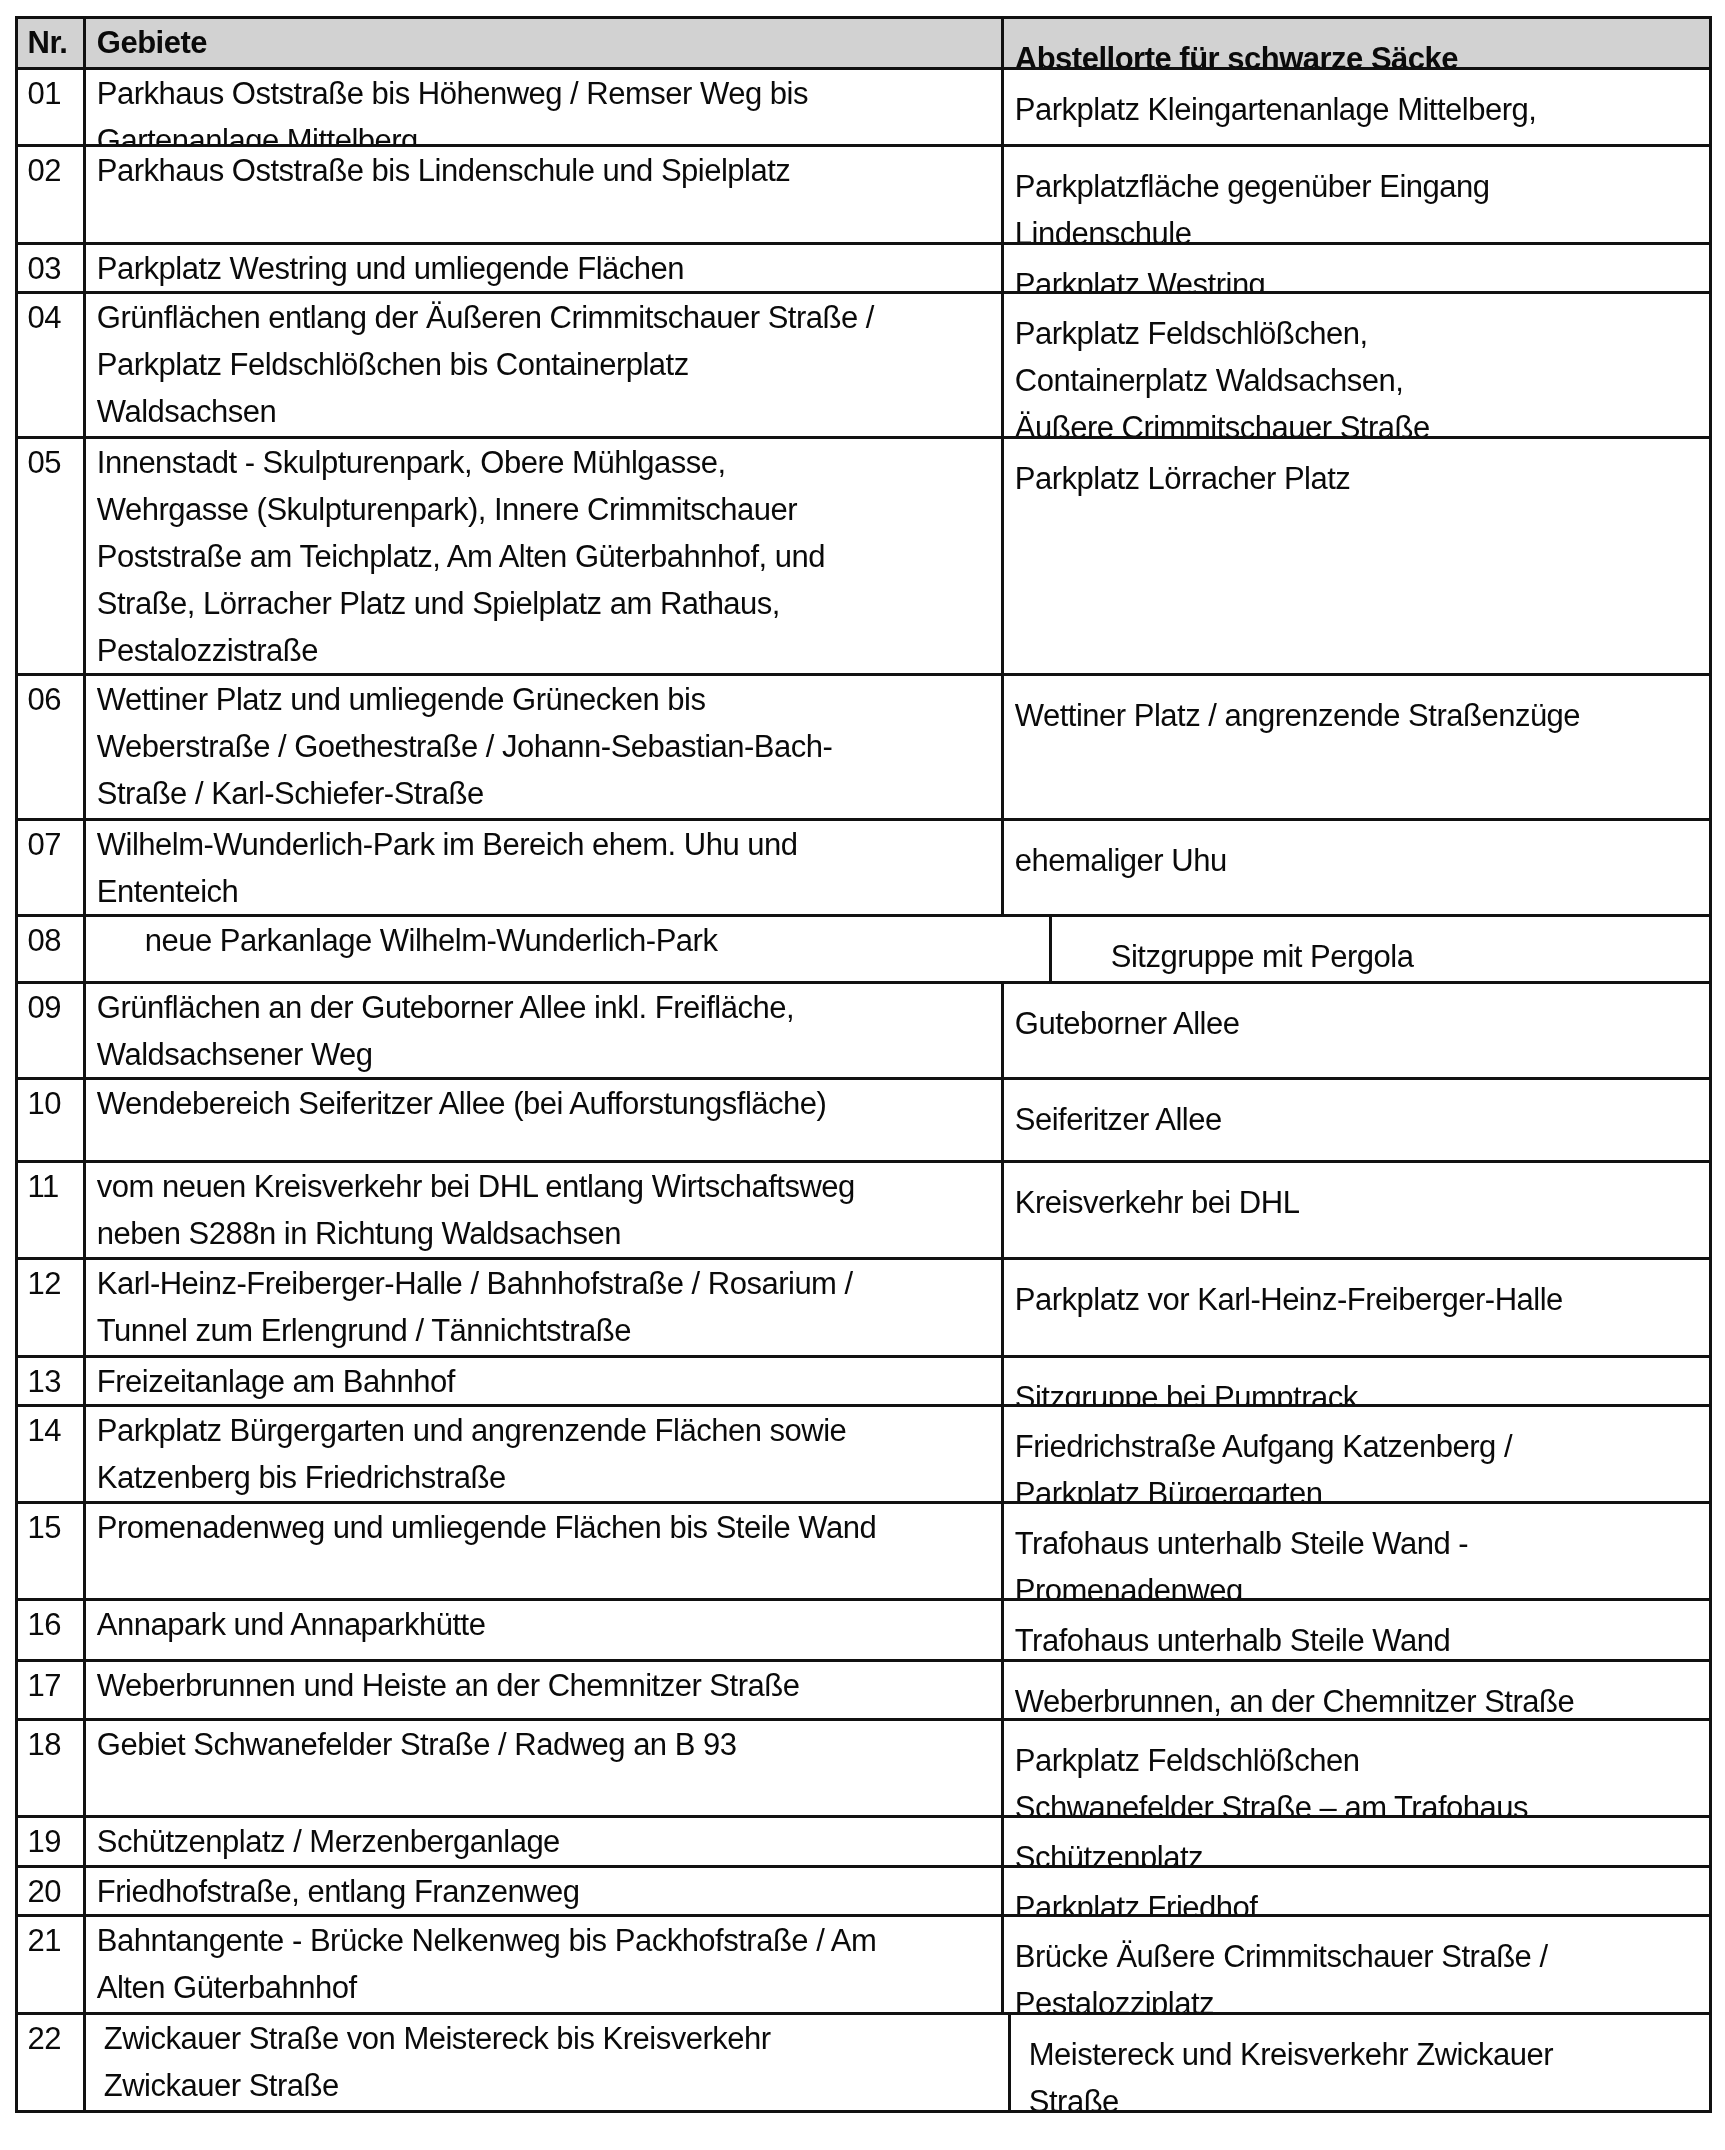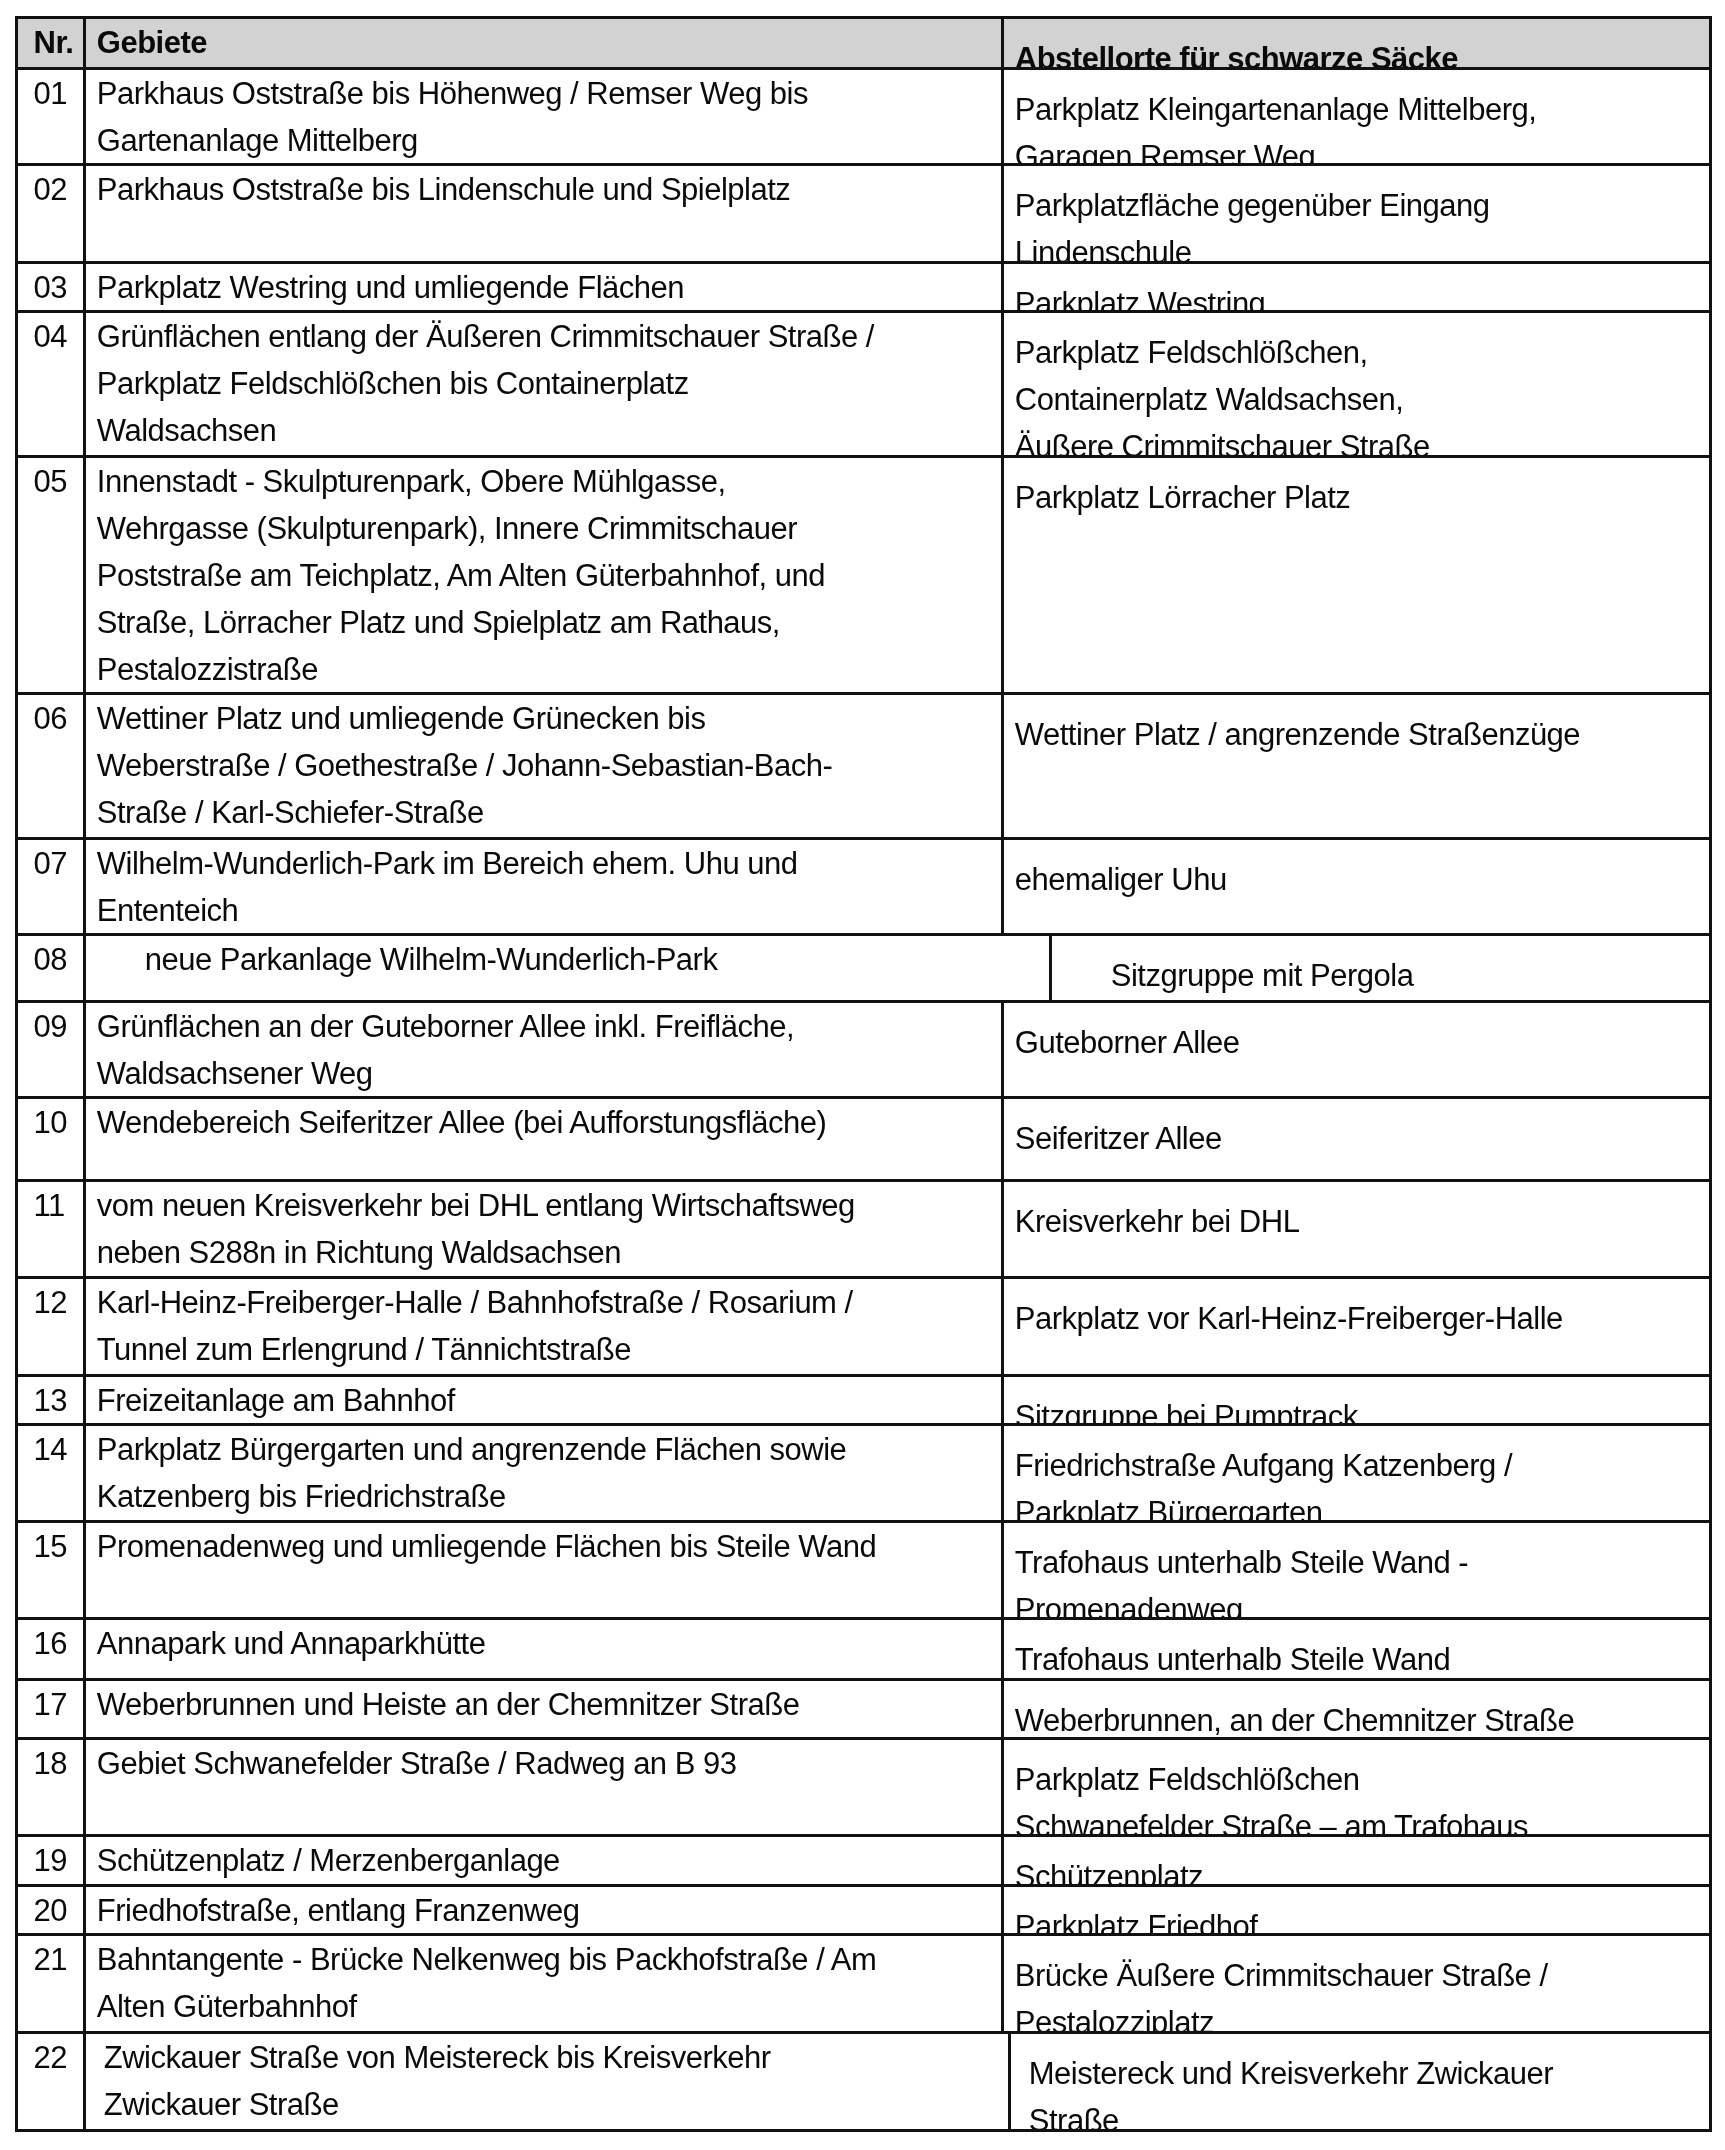--- a/index.html
+++ b/index.html
@@ -5,36 +5,36 @@
   html, body { margin: 0; padding: 0; background: #ffffff; }
   body { width: 1726px; height: 2151px; position: relative; overflow: hidden;
          font-family: "Liberation Sans", sans-serif; color: #0a0a0a; }
   .tbl { position: absolute; left: 14.6px; top: 15.5px; width: 1697px;
          border: 3.4px solid #111; box-sizing: border-box; }
   .row { display: flex; border-bottom: 3.4px solid #111; box-sizing: border-box; }
   .row:last-child { border-bottom: none; }
   .row.head { background: #d2d2d2; }
   .cell { box-sizing: border-box; padding: 0 10.3px 0 11.2px; font-size: 31px; line-height: 47px;
           overflow: hidden; white-space: nowrap; letter-spacing: -0.5px; }
-  .c1 { width: 68px; border-right: 3.4px solid #111; padding-left: 16px; }
+  .c1 { width: 68px; border-right: 3.4px solid #111; padding-left: 10px; }
   .c2 { width: 918px; border-right: 3.4px solid #111; }
   .c3 { flex: 1; margin-top: 16px; }
   .head .cell { font-weight: bold; line-height: 47px; }
   .line { display: block; }
 </style>
 </head>
 <body>
 
 <div class="tbl" id="tbl">
   <div class="row head" style="height: 51px;">
     <div class="cell c1">Nr.</div>
     <div class="cell c2">Gebiete</div>
     <div class="cell c3">Abstellorte für schwarze Säcke</div>
   </div>
-<div class="row" style="height: 96px;">
+<div class="row" style="height: 77px;">
       <div class="cell c1">01</div>
       <div class="cell c2">
         <span class="line">Parkhaus Oststraße bis Höhenweg / Remser Weg bis</span>
         <span class="line">Gartenanlage Mittelberg</span>
       </div>
       <div class="cell c3">
         <span class="line">Parkplatz Kleingartenanlage Mittelberg,</span>
         <span class="line">Garagen Remser Weg</span>
       </div>
     </div>

